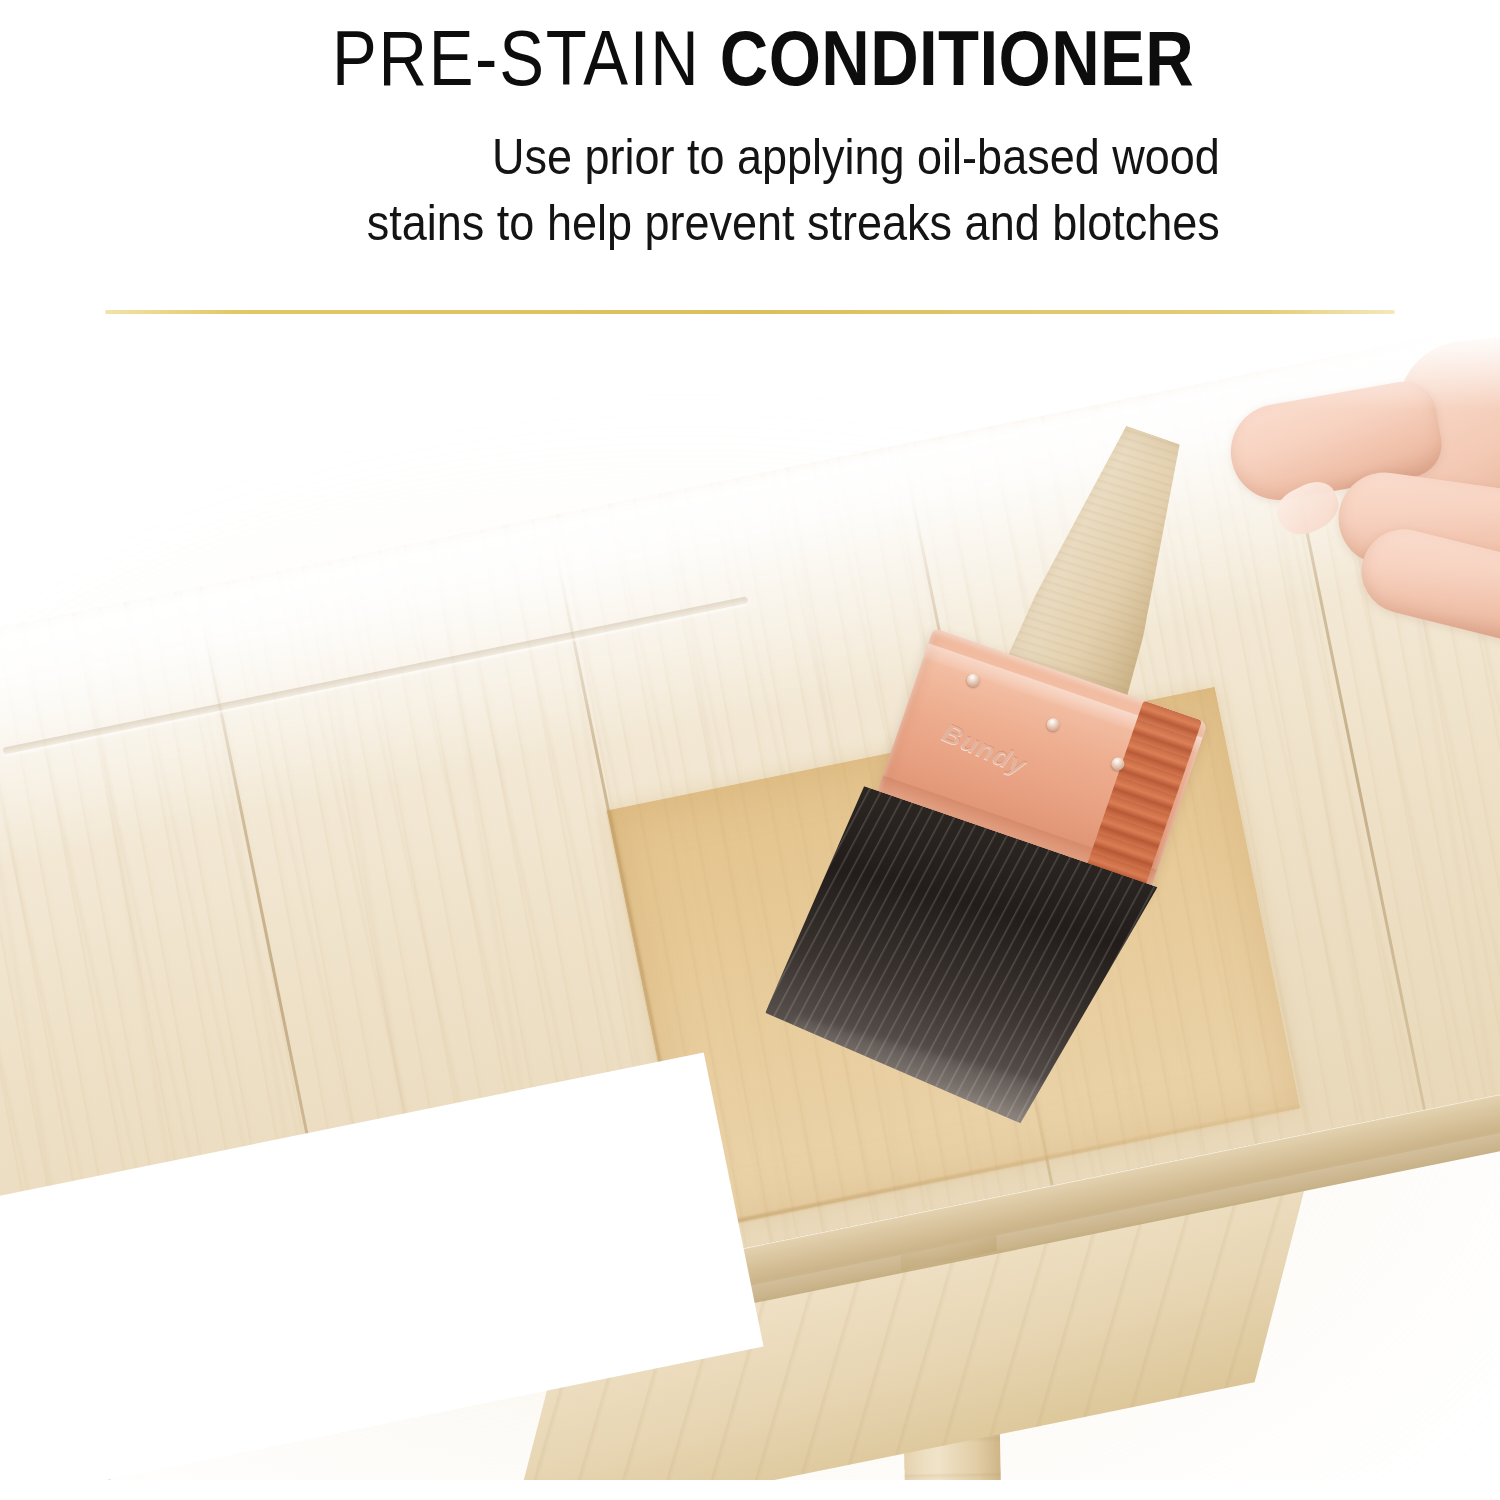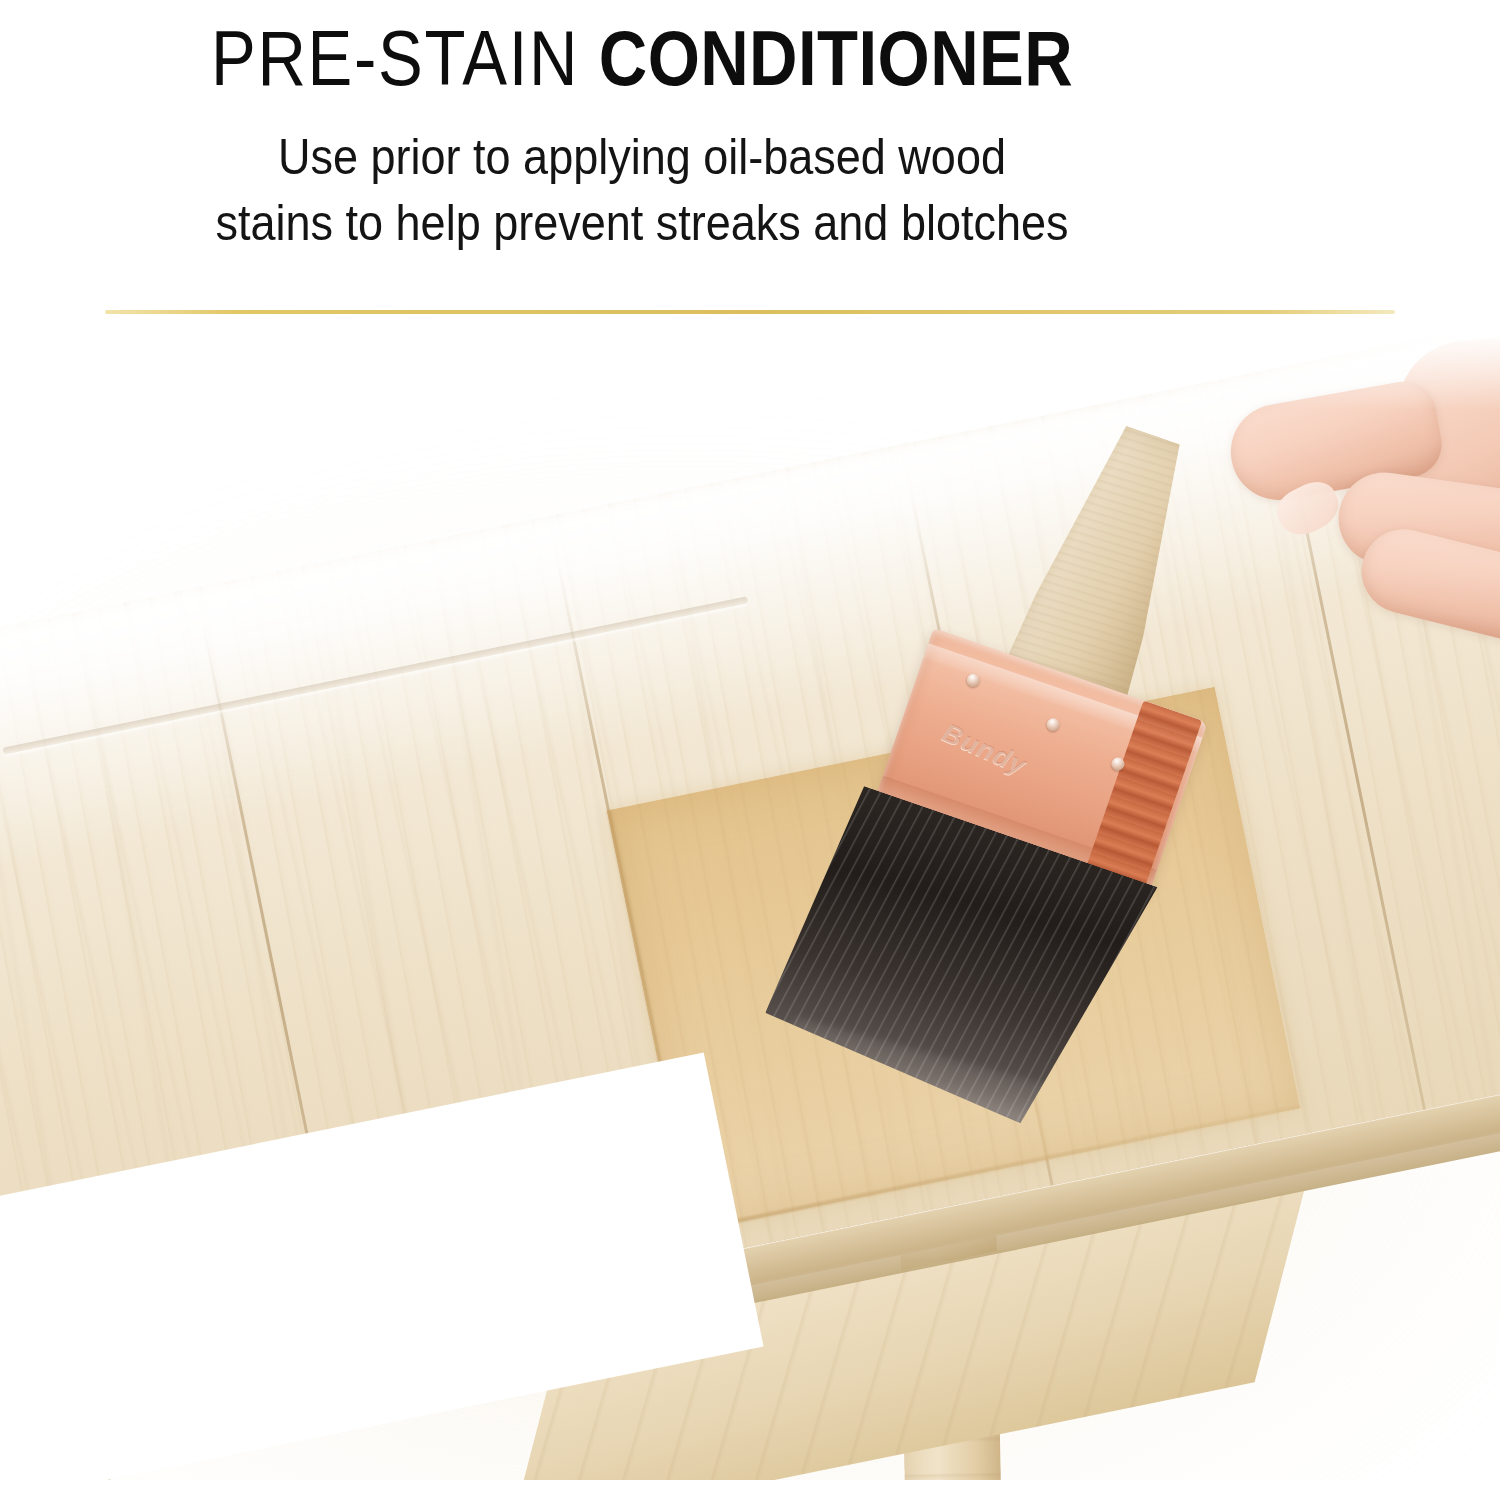--- a/index.html
+++ b/index.html
@@ -17,21 +17,21 @@
     background:#ffffff;
     overflow:hidden;
   }
 
   
   .text-block {
     position:absolute;
     top:0; left:0;
     width:1284px;
     padding-top:14px;
-    text-align:center;
+    text-align:right;
     z-index:40;
   }
 
   .headline {
     font-size:78px;
     line-height:88px;
     color:#0d0d0d;
     letter-spacing:1px;
     white-space:nowrap;
     transform:scaleX(0.86);

